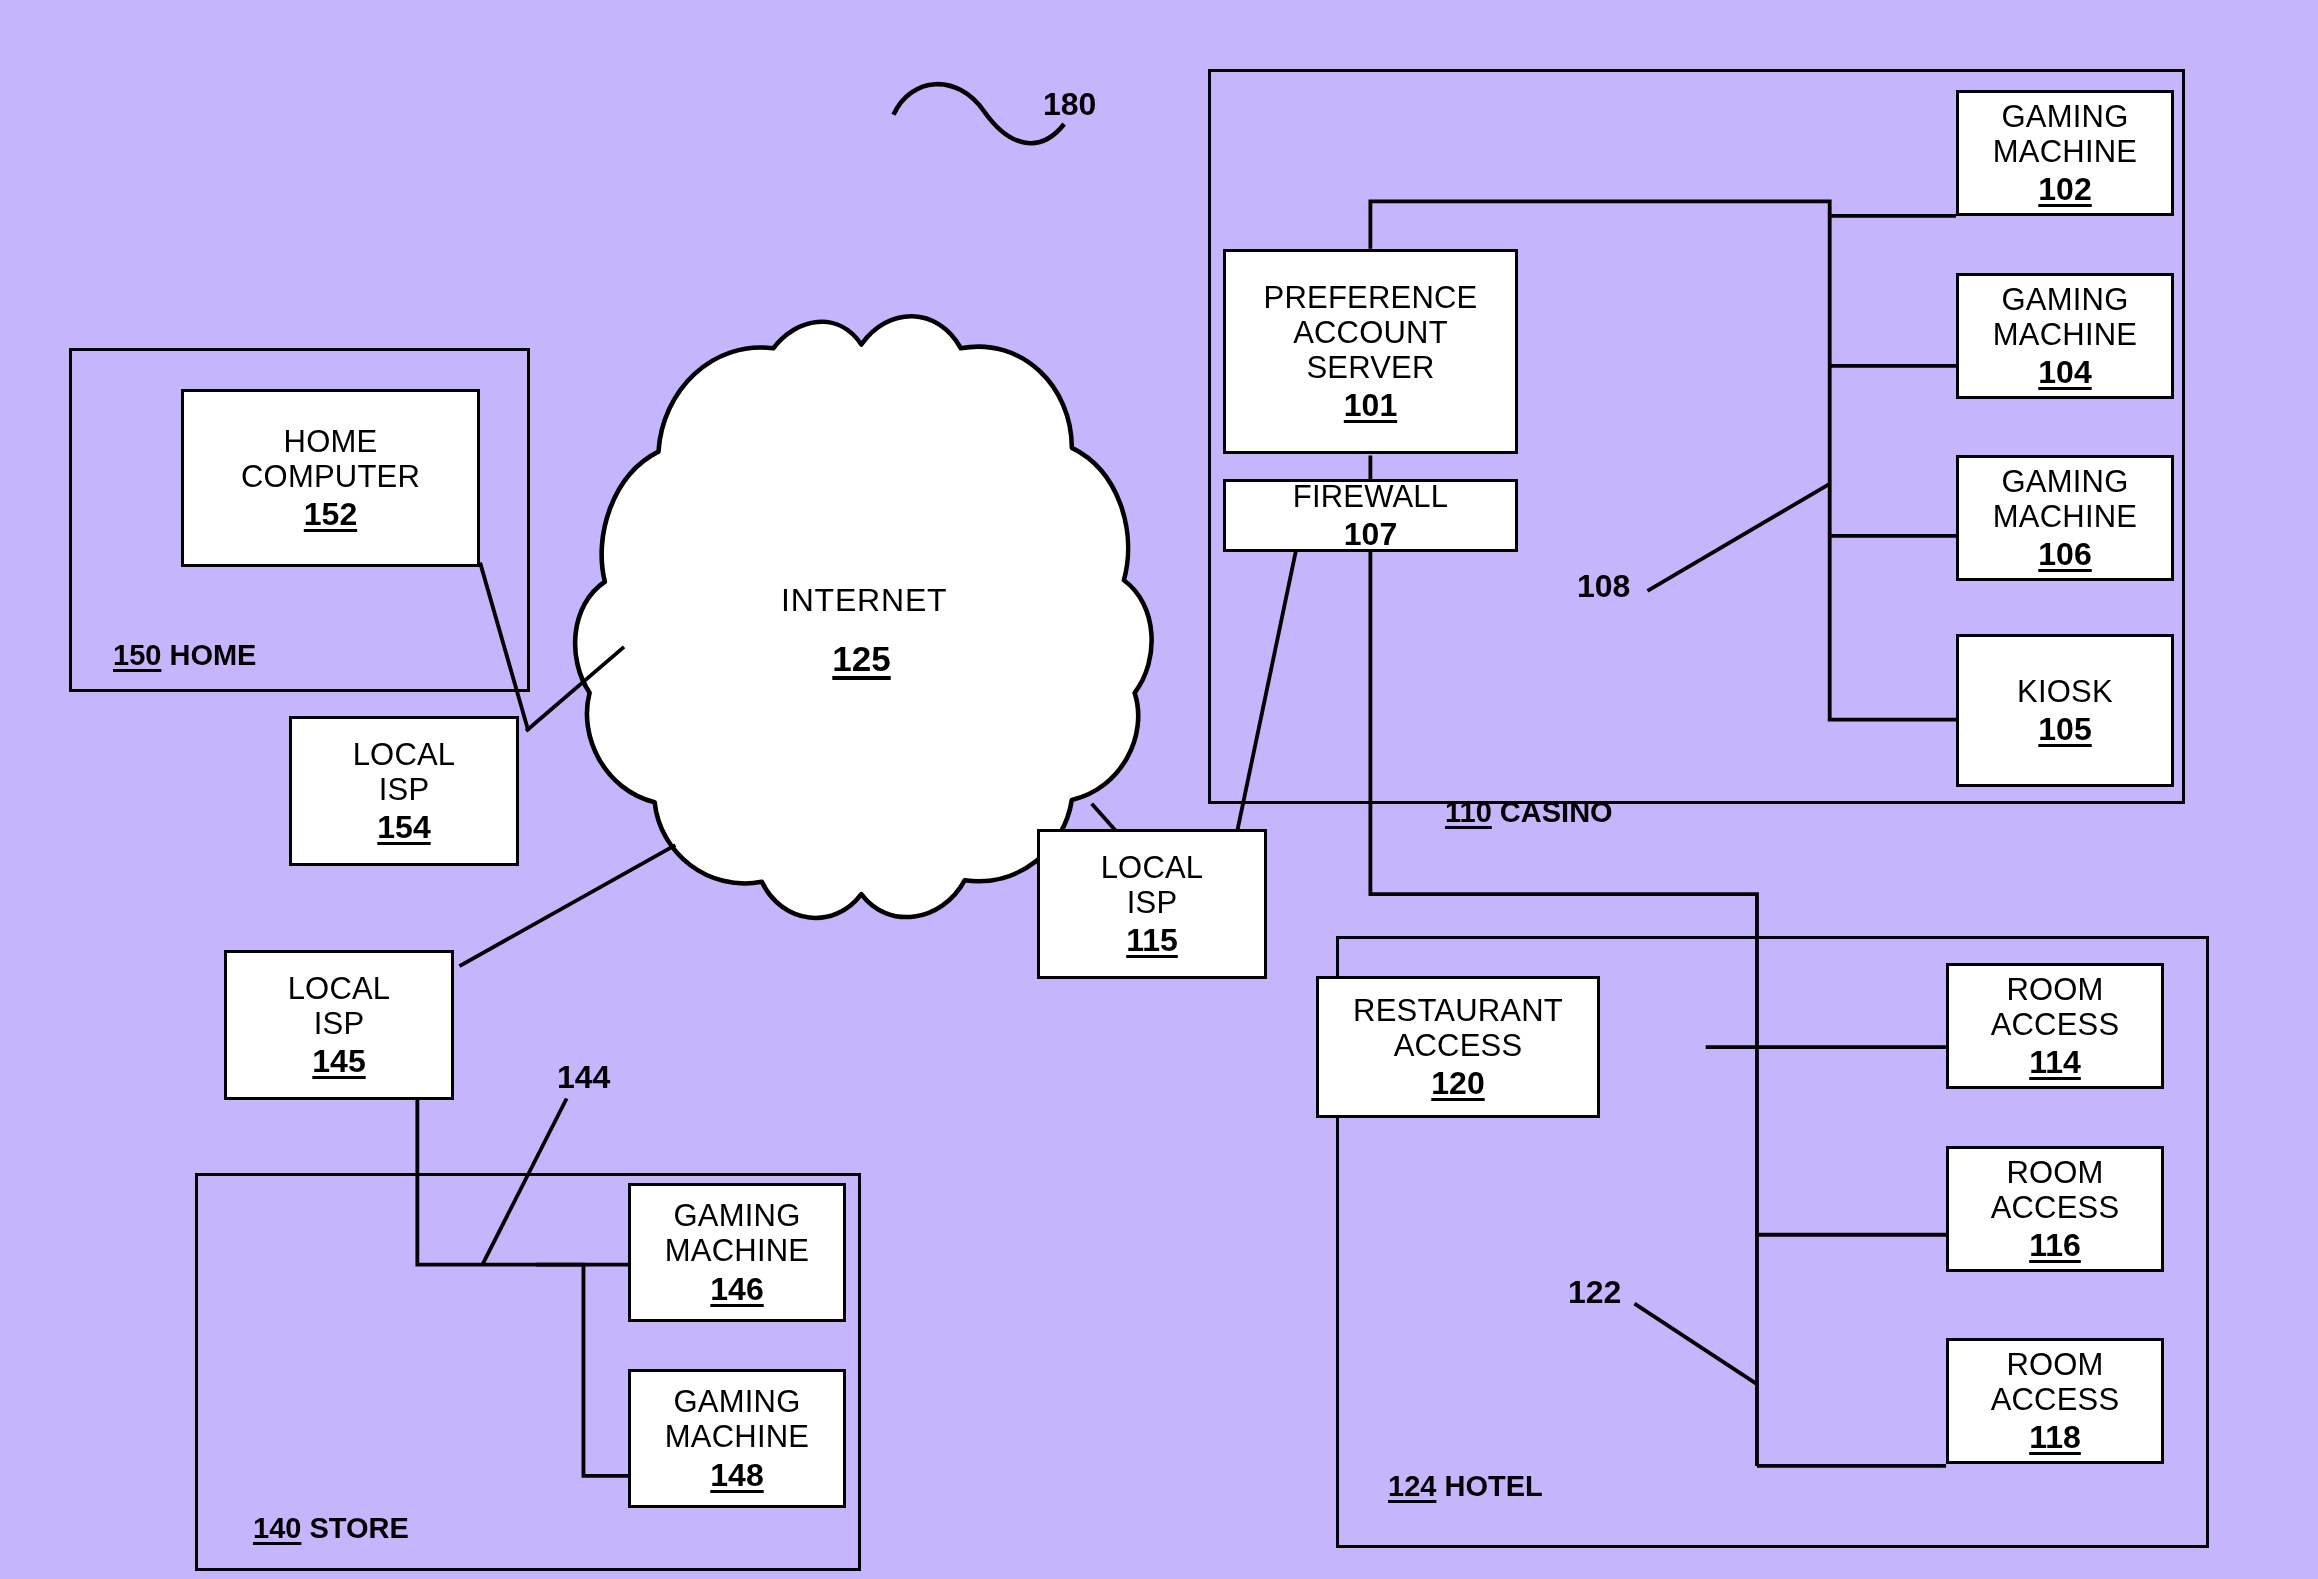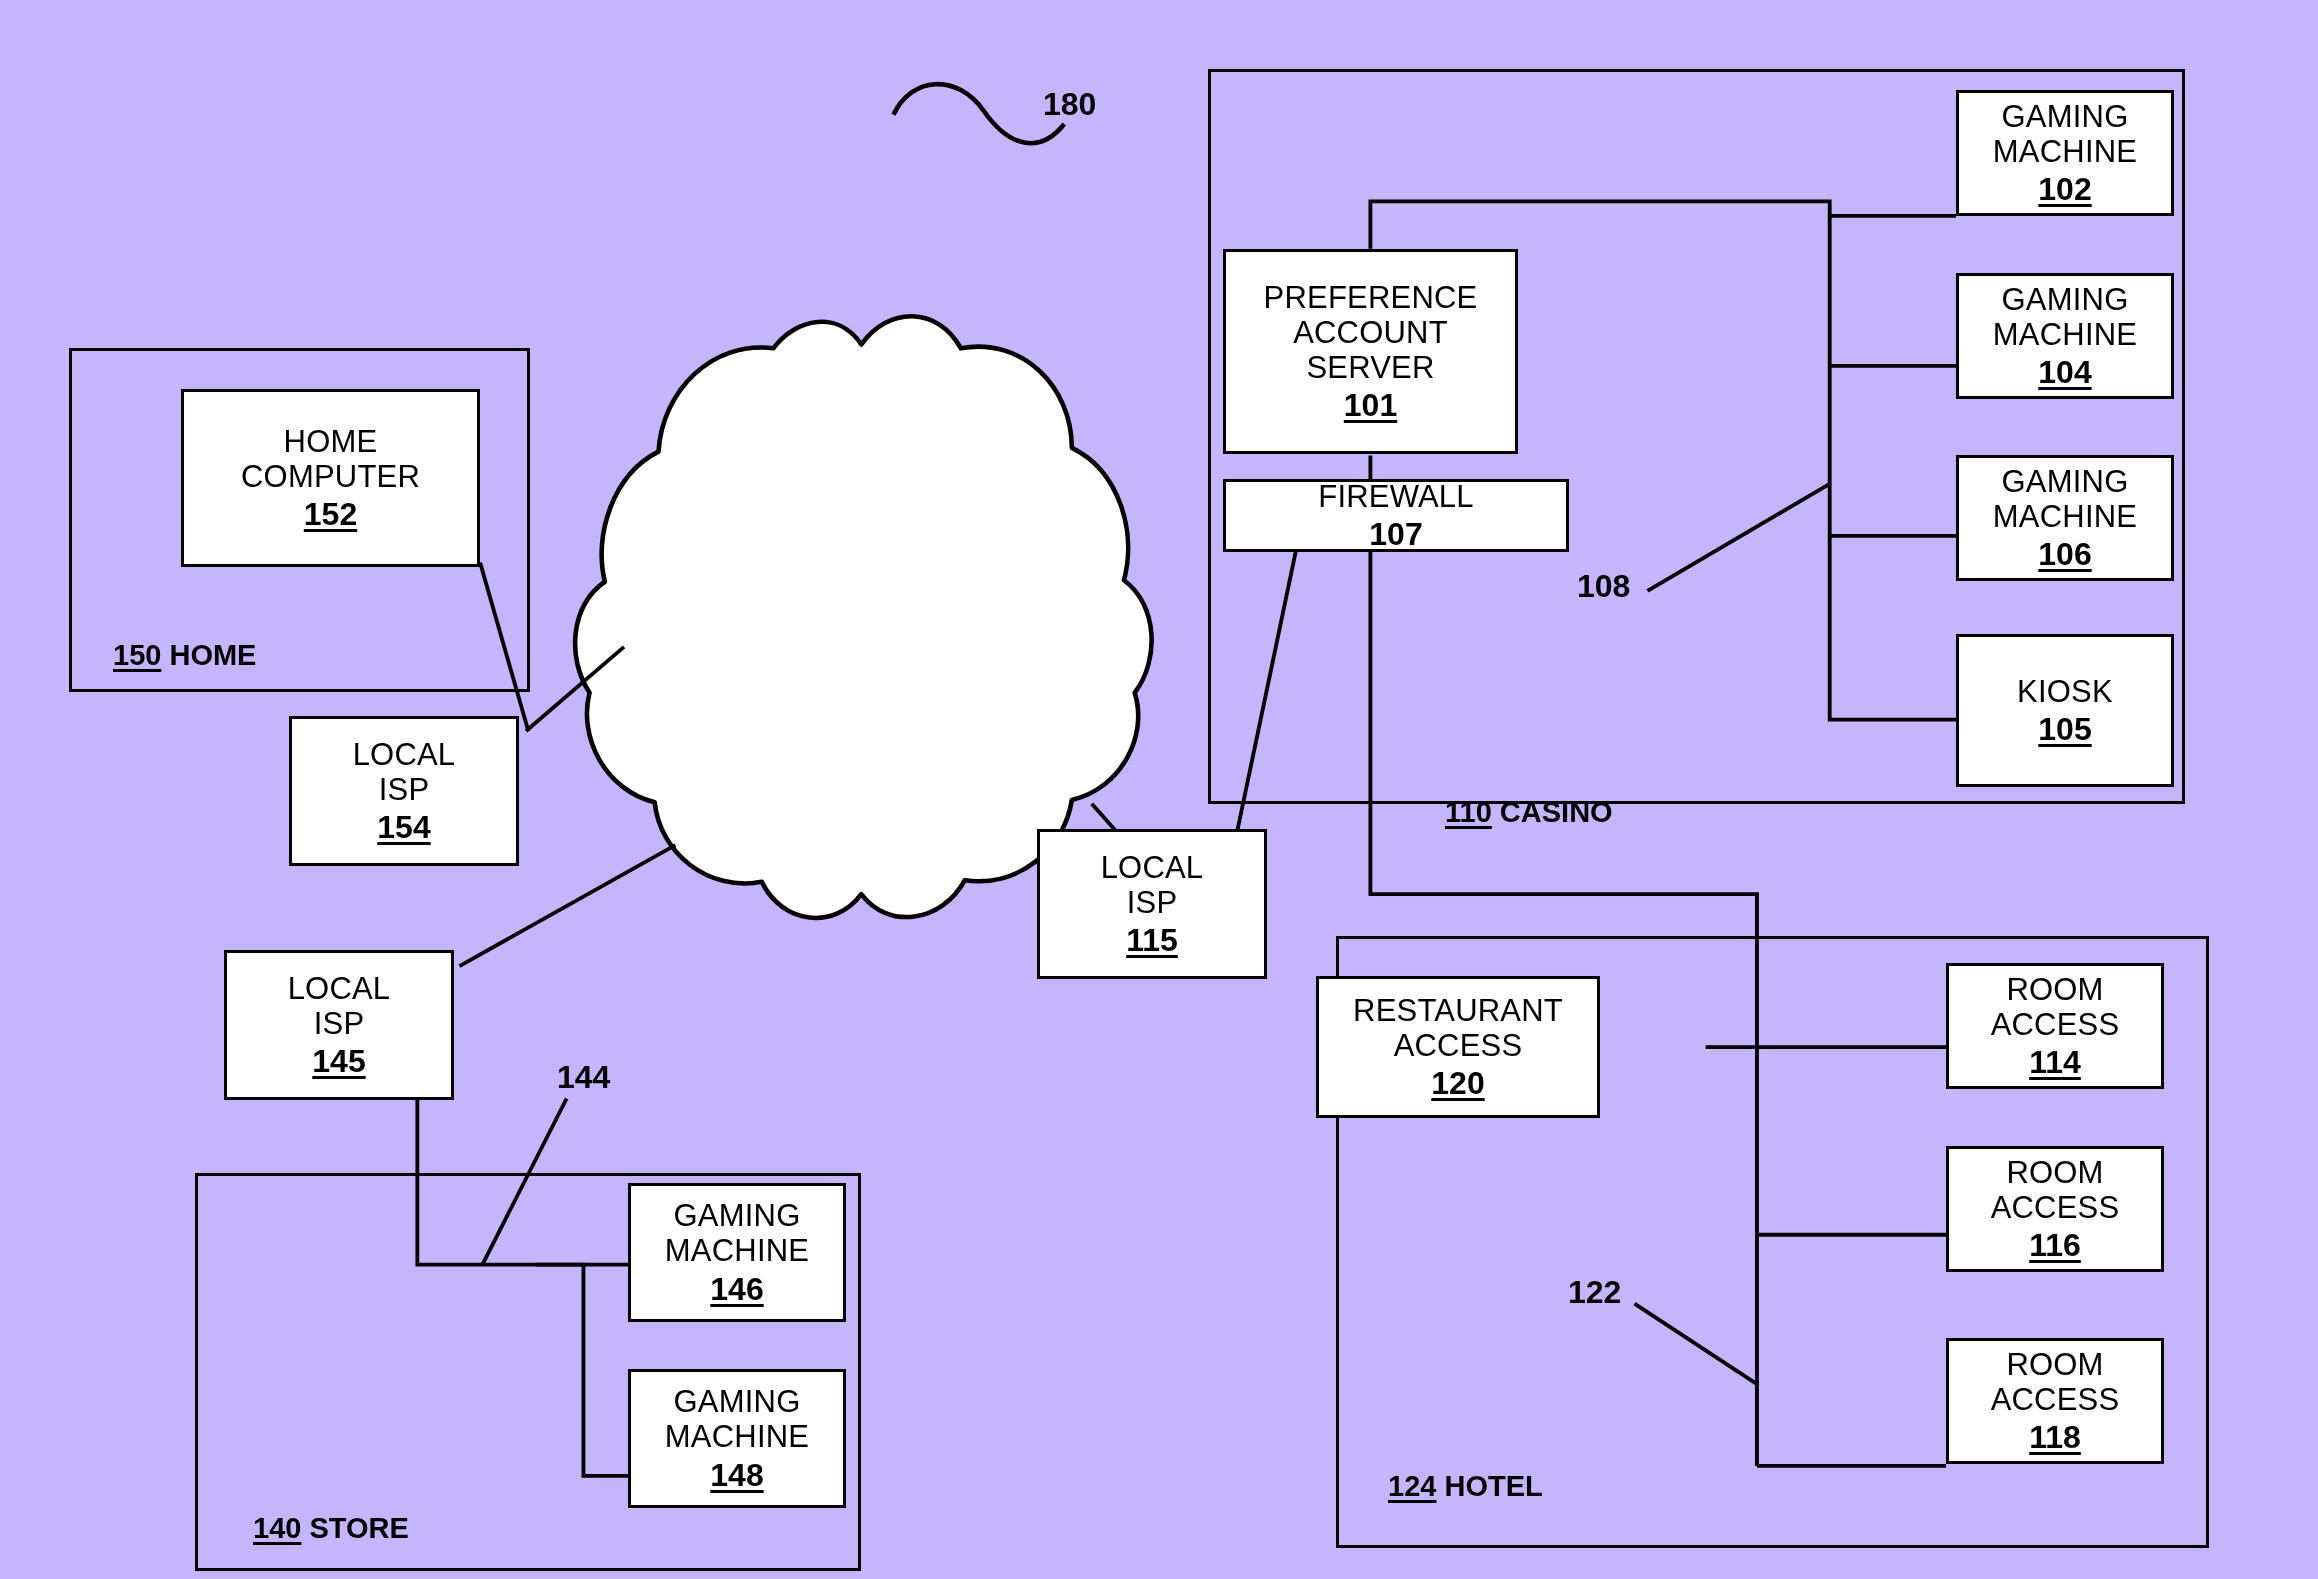--- a/index.html
+++ b/index.html
@@ -154,20 +154,24 @@
 
     <path d="M545 1435 L545 1652 L762 1652 L762 1928 L830 1928" fill="none" stroke="#000" stroke-width="5"></path>
     <path d="M700 1652 L830 1652" fill="none" stroke="#000" stroke-width="5"></path>
 
     <path d="M630 1652 L740 1435" fill="none" stroke="#000" stroke-width="5"></path>
 
   </svg>
 
   <div class="ref" style="left:1043px; top:86px;">180</div>
 
+  <div class="cloud-label" style="left:781px; top:582px; width:161px;">
+    <span class="ctitle">INTERNET</span>
+    <span class="cnum">125</span>
+  </div>
 
   <div class="region" style="left:69px; top:348px; width:461px; height:344px;"></div>
   <div class="region-label" style="left:113px; top:639px;"><span class="rnum">150</span>&nbsp;<span>HOME</span></div>
 
   <div class="box" style="left:181px; top:389px; width:299px; height:178px;">
     <span class="ln">HOME</span>
     <span class="ln">COMPUTER</span>
     <span class="num">152</span>
   </div>
 
@@ -192,21 +196,21 @@
   <div class="region" style="left:1208px; top:69px; width:977px; height:735px;"></div>
   <div class="region-label" style="left:1445px; top:754px;margin-top:42px;"><span class="rnum">110</span>&nbsp;<span>CASINO</span></div>
 
   <div class="box" style="left:1223px; top:249px; width:295px; height:205px;text-align:right;">
     <span class="ln">PREFERENCE</span>
     <span class="ln">ACCOUNT</span>
     <span class="ln">SERVER</span>
     <span class="num">101</span>
   </div>
 
-  <div class="box" style="left:1223px; top:479px; width:346px; height:73px;">
+  <div class="box" style="left:1223px; top:479px; width:295px; height:73px;">
     <span class="ln">FIREWALL</span>
     <span class="num">107</span>
   </div>
 
   <div class="ref" style="left:1577px; top:568px;">108</div>
 
   <div class="box" style="left:1956px; top:90px; width:218px; height:126px;">
     <span class="ln">GAMING</span>
     <span class="ln">MACHINE</span>
     <span class="num">102</span>

